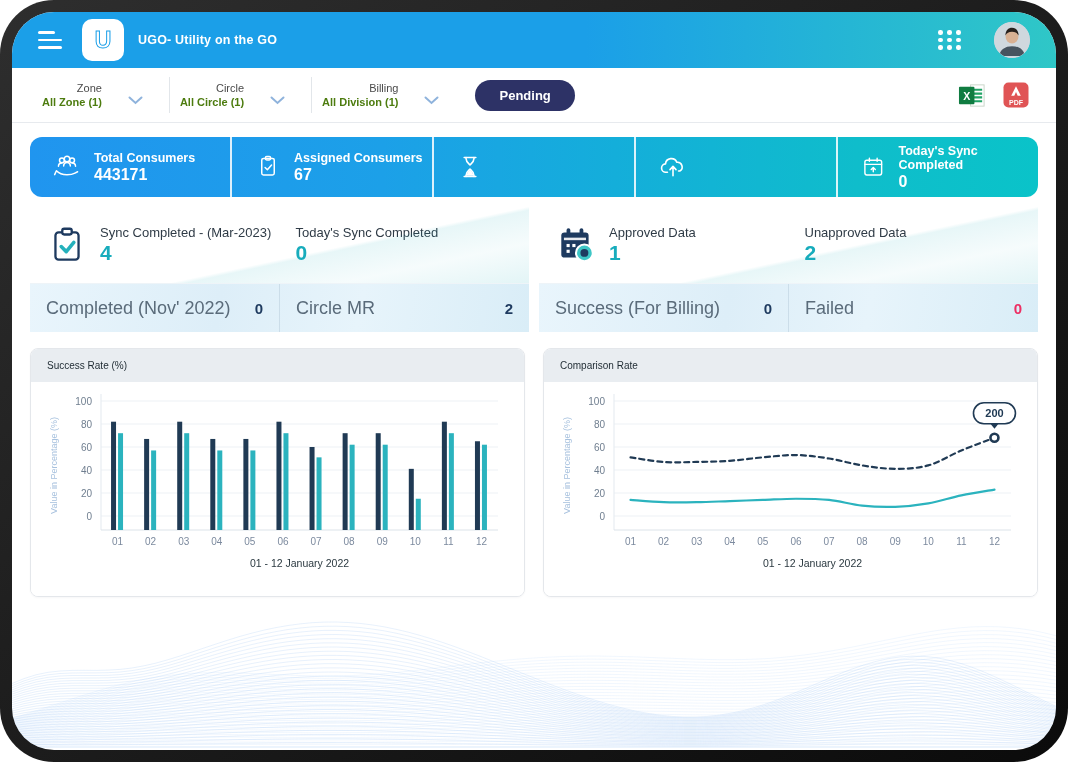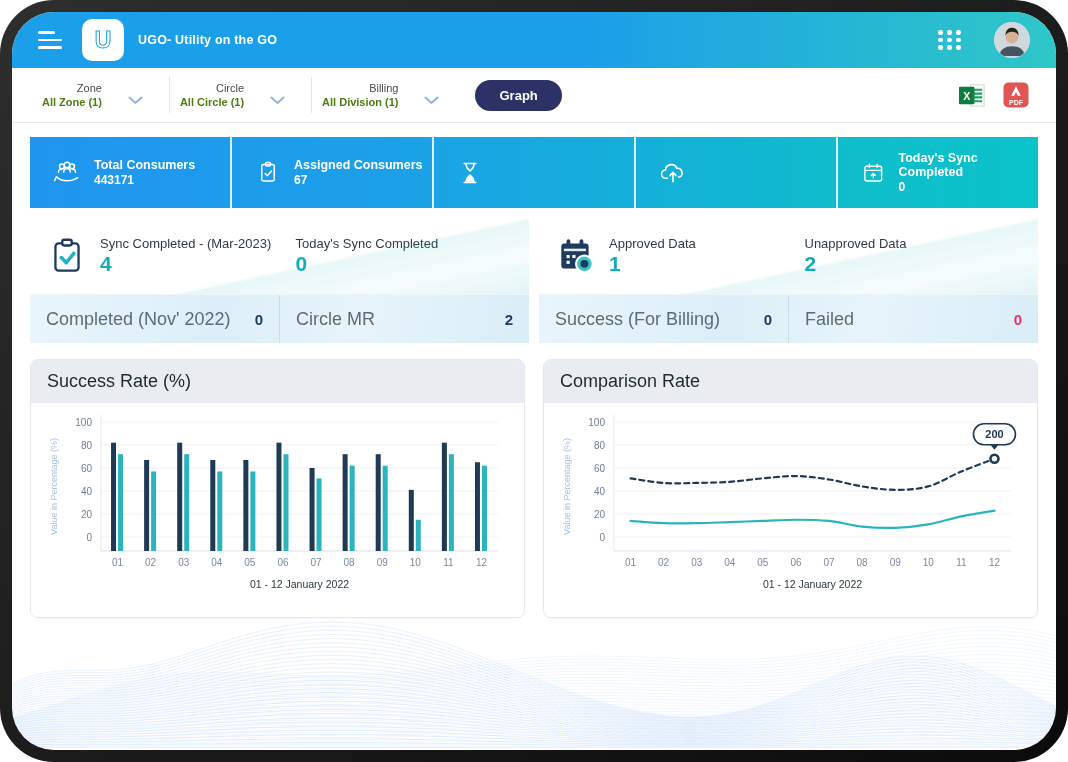--- a/index.html
+++ b/index.html
@@ -30,26 +30,26 @@
   .fvalue{font-size:11px;color:#4d7c0f;font-weight:700;}
   .chev{margin-bottom:3px;}
   .fdivider{width:1px;height:36px;background:#e2e6ea;margin:0 6px;}
   .searchbtn{margin-left:16px;background:#2d3266;color:#fff;border:none;font-size:13px;font-weight:600;padding:8px 24px;border-radius:17px;cursor:pointer;font-family:inherit;}
   .filterbar .spacer{flex:1;}
   .exporticon{margin-left:14px;cursor:pointer;display:flex;align-items:center;}
 
   .content{padding:14px 18px 0;position:relative;z-index:1;}
 
   
-  .statband{display:flex;height:71px;border-radius:0;overflow:hidden;background:linear-gradient(90deg,#2095ef 0%,#1ca0e8 35%,#14aeda 58%,#0fbdcb 82%,#0ac3c9 100%);}
+  .statband{display:flex;height:60px;border-radius:12px;overflow:hidden;background:linear-gradient(90deg,#2095ef 0%,#1ca0e8 35%,#14aeda 58%,#0fbdcb 82%,#0ac3c9 100%);}
   .statcell{flex:1;display:flex;align-items:center;gap:12px;padding:0 0 0 22px;border-right:2px solid rgba(255,255,255,.85);}
   .statcell:last-child{border-right:none;}
   .statcell .txt{display:flex;flex-direction:column;gap:1px;}
   .statcell .lbl{color:#fff;font-size:12.5px;font-weight:600;}
-  .statcell .val{color:#fff;font-size:12px;font-weight:700;}
+  .statcell .val{color:#fff;font-size:16px;font-weight:700;}
 
   
   .panels{display:flex;gap:10px;margin-top:10px;}
   .panel{flex:1;background:#fff;}
   .paneltop{height:76px;display:flex;align-items:center;position:relative;overflow:hidden;}
   .paneltop::after{content:"";position:absolute;left:0;right:0;bottom:0;top:0;pointer-events:none;
     background:linear-gradient(168deg,rgba(23,171,184,0) 58%,rgba(23,171,184,.10) 60%,rgba(23,171,184,.04) 78%,rgba(23,171,184,.12) 100%);}
   .pgroup{width:50%;display:flex;align-items:center;gap:12px;padding-left:16px;box-sizing:border-box;}
   .pgroup .txt{display:flex;flex-direction:column;}
   .pgroup .lbl{font-size:13px;color:#2f3b46;}
@@ -58,21 +58,21 @@
     background:linear-gradient(100deg,#e9f5fc 0%,#ddeef8 38%,#e7f4fb 66%,#d9edf7 100%);}
   .scell{flex:1;display:flex;align-items:center;padding:0 16px;}
   .scell + .scell{border-left:1px solid #cbdde9;}
   .scell .lbl{font-size:18px;color:#5a6b7a;}
   .scell .val{margin-left:auto;font-size:15px;font-weight:700;color:#1e3a5f;}
   .scell .val.red{color:#ed2e63;}
 
   
   .charts{display:flex;gap:18px;margin-top:16px;}
   .chartcard{flex:1;border:1px solid #e4e7eb;border-radius:8px;overflow:hidden;background:#fff;box-shadow:0 1px 2px rgba(40,60,80,.04);}
-  .charthead{background:#e9edf1;padding:11px 16px;font-size:18px;color:#1e2a32;font-weight:500;}
+  .charthead{background:#e9edf1;padding:11px 16px;font-size:10px;color:#1e2a32;font-weight:500;}
   .chartbody{height:214px;background:#fff;display:flex;align-items:center;justify-content:center;}
 
   .wave{position:absolute;left:0;right:0;bottom:0;z-index:0;}
 </style>
 </head>
 <body>
 
 <div class="device">
   <div class="screen">
 
@@ -138,21 +138,21 @@
       <div class="fdivider"></div>
       <div class="fgroup">
         <div class="fcol">
           <span class="flabel">Billing</span>
           <span class="fvalue">All Division (1)</span>
         </div>
         <svg class="chev" width="15" height="9" viewBox="0 0 15 9">
             <path d="M1.5 1.5 7.5 7l6-5.5" fill="none" stroke="#8fb3dc" stroke-width="2" stroke-linecap="round"></path>
           </svg>
       </div>
-      <button class="searchbtn">Graph</button>
+      <button class="searchbtn">Pending</button>
       <div class="spacer"></div>
       <div class="exporticon">
         <svg width="31" height="29" viewBox="0 0 32 30">
           <rect x="14" y="4" width="14" height="22" fill="#ffffff" stroke="#c9d6c9" stroke-width="1"></rect>
           <path d="M17 9h9M17 13h9M17 17h9M17 21h9" stroke="#21a366" stroke-width="2.2"></path>
           <rect x="2" y="6" width="16" height="18" rx="1" fill="#107c41"></rect>
           <text x="10" y="19.5" font-size="11" font-weight="700" fill="#fff" text-anchor="middle" font-family="Liberation Sans, sans-serif">X</text>
         </svg>
       </div>
       <div class="exporticon">

